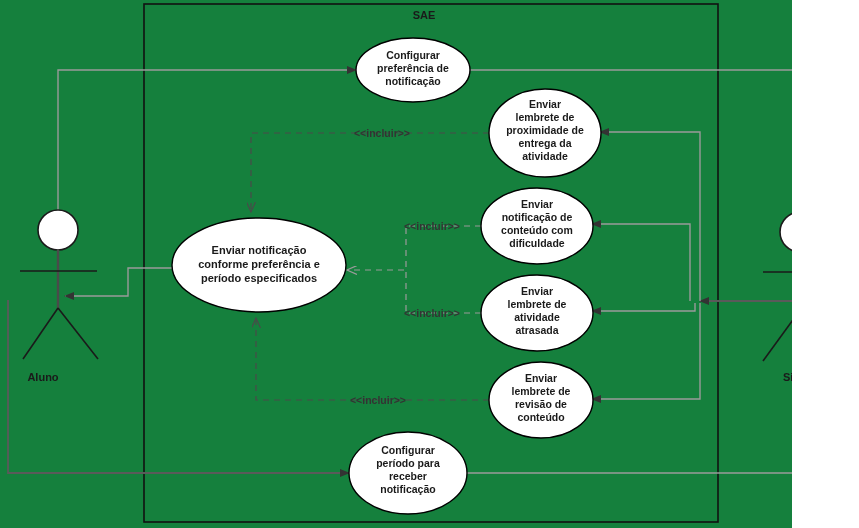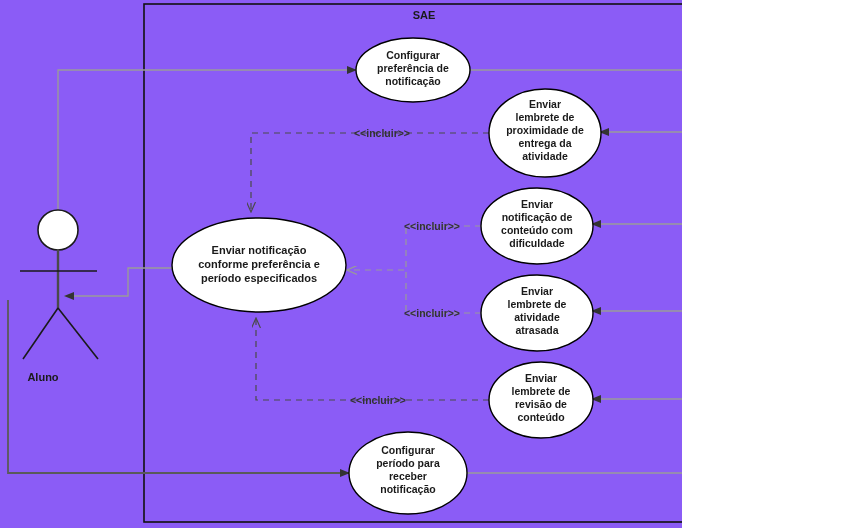--- a/index.html
+++ b/index.html
@@ -3,23 +3,23 @@
 <meta charset="utf-8">
 <title>Diagrama de Casos de Uso - SAE</title>
 <style>
   html, body {
     margin: 0;
     padding: 0;
     background: #ffffff;
   }
   #stage {
     position: relative;
-    width: 682px;
+    width: 792px;
     height: 528px;
-    background: #8b5cf6;
+    background: #15803d;
     font-family: "Liberation Sans", sans-serif;
     overflow: hidden;
   }
   #diagram {
     position: absolute;
     top: 0;
     left: 0;
     width: 859px;
     height: 528px;
   }

